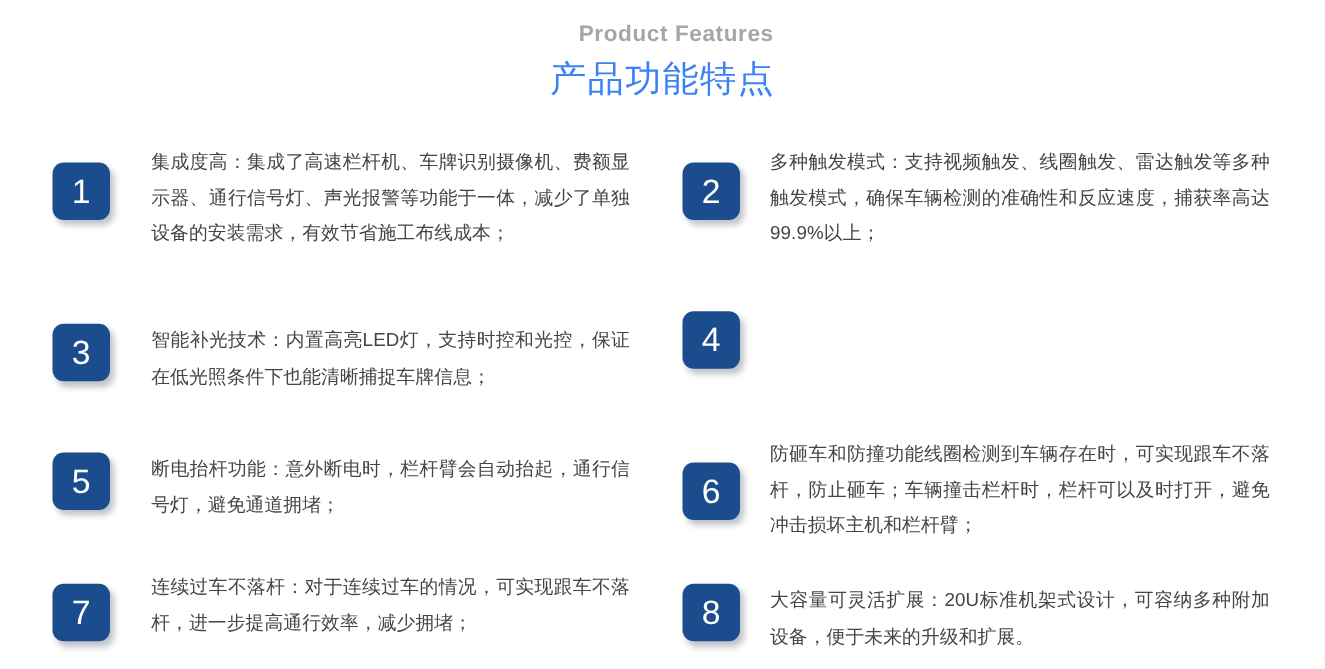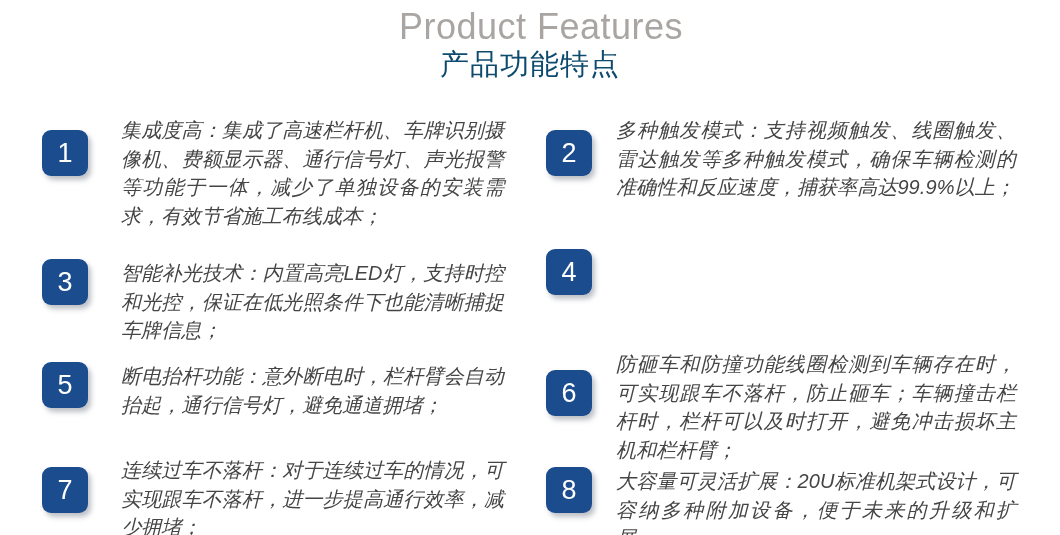--- a/index.html
+++ b/index.html
@@ -22,32 +22,32 @@
   }
 
   
   .header {
     width: 100%;
     text-align: center;
     padding-top: 10px;
     box-sizing: border-box;
   }
   .title-en {
-    font-size: 36px;
-    font-weight: normal;
+    font-size: 18px;
+    font-weight: bold;
     color: #a9a5a3;
     letter-spacing: 0.5px;
     line-height: 34px;
     margin: 0;
     padding-left: 22px;
   }
   .title-cn {
     font-size: 29px;
     font-weight: normal;
-    color: #0c4a6e;
+    color: #3b82f6;
     letter-spacing: 1px;
     line-height: 38px;
     margin: 0;
     margin-top: 1px;
   }
 
   
   .features {
     position: absolute;
     top: 112px;
@@ -79,27 +79,26 @@
     line-height: 46px;
     text-align: center;
     box-shadow: 3px 4px 5px rgba(110,118,130,0.45);
     font-family: "Liberation Sans", "DejaVu Sans", sans-serif;
     user-select: none;
   }
 
   .feature-text {
     flex: 1 1 auto;
     margin-left: 33px;
-    font-size: 20px;
+    font-size: 15px;
     line-height: 28.5px;
     color: #454545;
     letter-spacing: 0.1px;
     text-align: justify;
     word-break: break-word;
-    font-style: italic;
   }
 
   
   .feature.r1 .badge { margin-top: 18px; }
   .feature.r1 .feature-text { margin-top: 4px; }
 
   .feature.r2 .badge { margin-top: 42px; }
   .feature.r2 .feature-text { margin-top: 42px; }
 
   .feature.r2.col-right .badge { margin-top: 32px; }

